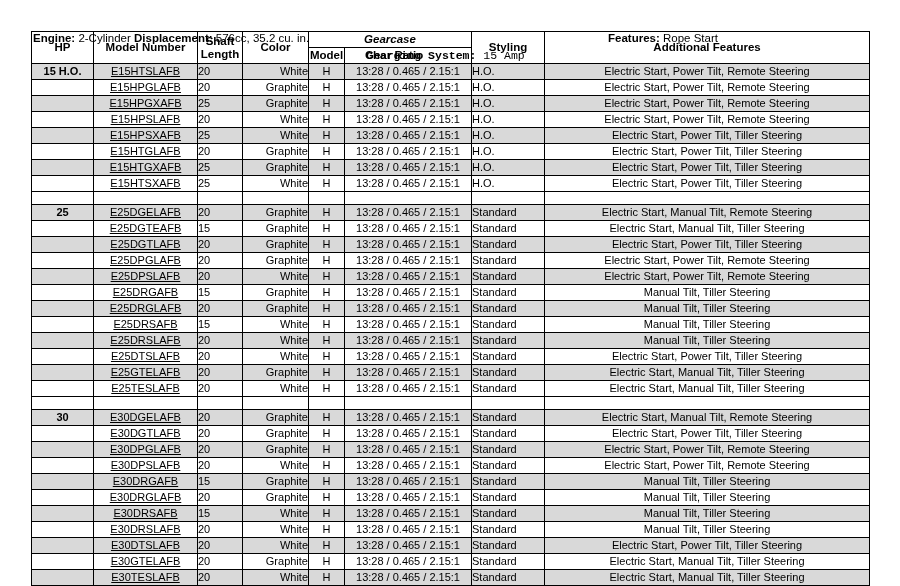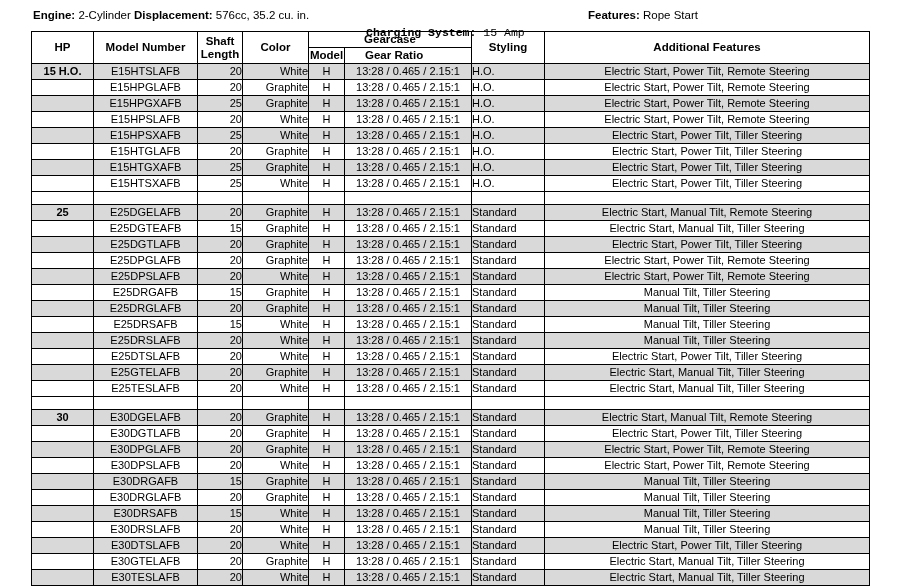--- a/index.html
+++ b/index.html
@@ -26,31 +26,32 @@
     left: 0;
     top: 6px;
     width: 900px;
     height: 20px;
     font-size: 11.5px;
   }
   .hdr-item {
     position: absolute;
     white-space: nowrap;
     line-height: 14px;
+    margin-top: 23px;
   }
   .hdr-label {
     font-weight: bold;
   }
   .hdr-value {
     font-weight: normal;
   }
   #hdr-engine { left: 33px; top: 2px; }
   #hdr-displacement { left: 134px; top: 2px; }
   #hdr-charging { left: 366px; top: 20px; font-family: Liberation Mono, monospace; }
-  #hdr-features { left: 588px; top: 2px; }
+  #hdr-features { left: 608px; top: 2px; }
 
   
   .table-wrap {
     position: absolute;
     left: 31px;
     top: 31px;
     width: 838px;
   }
   table.spec {
     border-collapse: collapse;
@@ -76,22 +77,22 @@
   .col-hp       { width: 62px; }
   .col-model    { width: 104px; }
   .col-shaft    { width: 45px; }
   .col-color    { width: 66px; }
   .col-type     { width: 36px; }
   .col-ratio    { width: 127px; }
   .col-styling  { width: 73px; }
   .col-feat     { width: 325px; }
 
   td.c-hp      { text-align: center; font-weight: bold; }
-  td.c-model   { text-align: center; }
-  td.c-shaft   { text-align: right; }
+  td.c-model   { text-align: center; text-decoration: underline; }
+  td.c-shaft   { text-align: left; }
   td.c-color   { text-align: right; }
   td.c-type    { text-align: center; }
   td.c-ratio   { text-align: center; padding-left: 4px; }
   td.c-styling { text-align: left; }
   td.c-feat    { text-align: center; padding-left: 4px; }
 
   tr.shaded td { background: #d9d9d9; }
   tr.plain td  { background: #ffffff; }
 
   tr.spacer td {
@@ -104,20 +105,21 @@
     border-bottom: 1px solid #000000;
   }
   tr.spacer td.gap-cell {
     border-top: 1px solid #000000;
     border-bottom: 1px solid #000000;
   }
 
   
   th.gearcase-top {
     height: 15px;
+    font-style: italic;
   }
   th.tall {
     height: 30px;
   }
   .two-line {
     display: block;
     line-height: 13px;
   }
 </style>
 </head>

